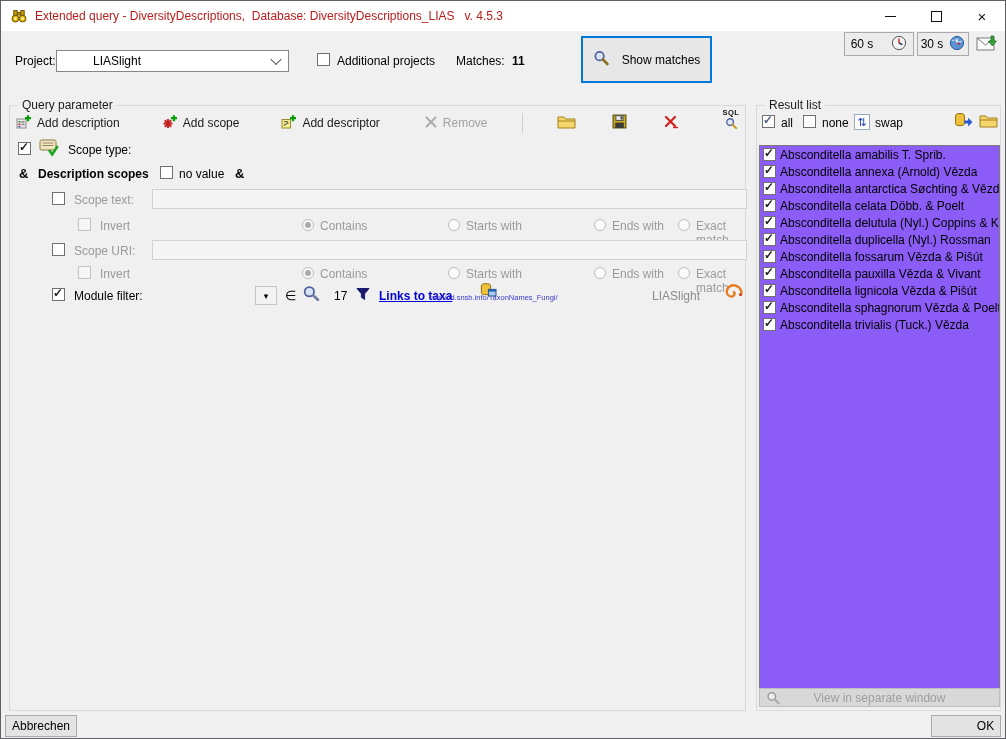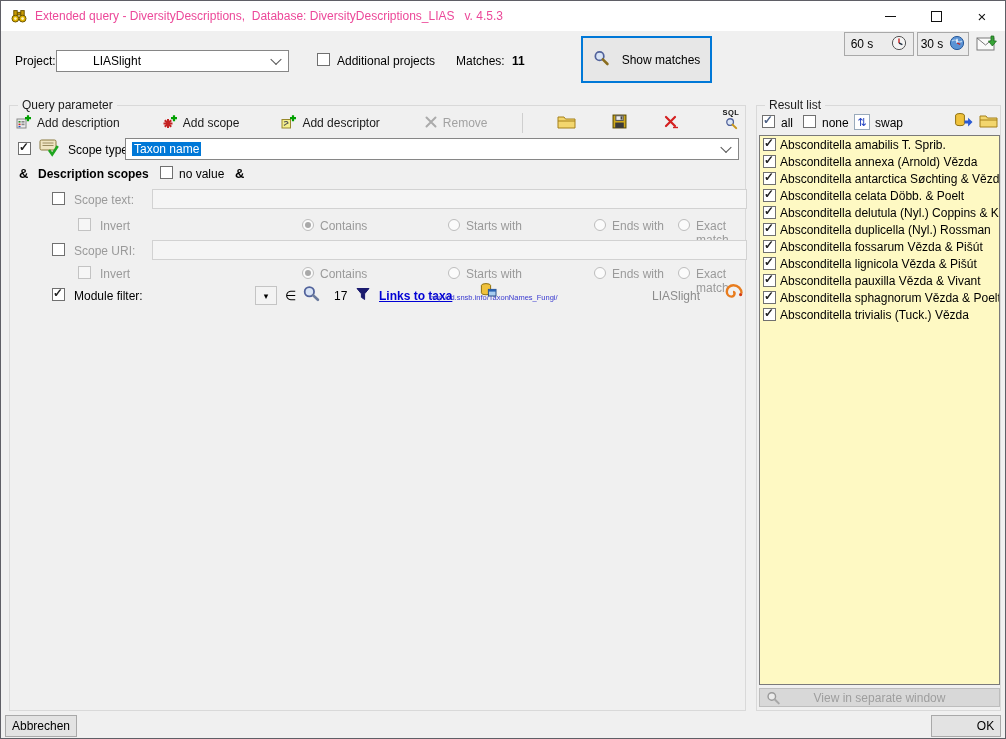--- a/index.html
+++ b/index.html
@@ -3,21 +3,21 @@
 <meta charset="utf-8">
 <style>
   html,body{margin:0;padding:0;background:#c8c8c8;}
   .win{position:relative;width:1006px;height:739px;background:#f0f0f0;
        border:1px solid #5f5f66;box-sizing:border-box;overflow:hidden;
        font-family:"Liberation Sans",sans-serif;font-size:12px;color:#000;}
   .abs{position:absolute;}
   
   .titlebar{position:absolute;left:0;top:0;right:0;height:30px;background:#ffffff;}
   .app-icon{position:absolute;left:10px;top:7px;width:16px;height:16px;}
-  .title{position:absolute;left:34px;top:8px;font-size:12px;white-space:pre;color:#ec4899;}
+  .title{position:absolute;left:34px;top:8px;font-size:12px;white-space:pre;color:#b91c1c;}
   .tb-btns{position:absolute;right:0;top:0;height:30px;display:flex;}
   .tbb{width:46px;height:30px;display:flex;align-items:center;justify-content:center;color:#111;font-size:15px;}
   .min-glyph{display:inline-block;width:11px;border-top:1px solid #111;}
   .max-glyph{display:inline-block;width:9px;height:9px;border:1px solid #111;}
   
   .cb{width:13px;height:13px;background:#fff;border:1px solid #707070;display:inline-block;
       position:absolute;box-sizing:border-box;}
   .cb.checked::after{content:"✓";position:absolute;left:0px;top:-3px;font-size:12px;font-weight:bold;color:#222;}
   .cb.blue.checked::after{color:#4d6185;}
   .cb.dis{border-color:#c3c3c3;background:#f6f6f6;}
@@ -36,21 +36,21 @@
   .group-label{position:absolute;top:-8px;left:8px;background:#f0f0f0;padding:0 4px;font-size:12px;color:#1c1c1c;}
   .tool{display:flex;align-items:center;gap:5px;color:#1a1a1a;white-space:nowrap;}
   .tool.disabled{color:#a2a2a2;}
   .tsep{width:1px;height:20px;background:#cfcfcf;margin:0 6px;}
   .selhl{background:#0078d7;color:#fff;padding:0 2px;}
   .link{color:#0000d4;text-decoration:underline;font-weight:bold;cursor:pointer;}
   .url{font-size:7.5px;color:#3a3ad0;letter-spacing:0;}
   .sqlbox{position:absolute;width:22px;text-align:center;line-height:8px;}
   .sqltxt{font-size:7.5px;font-weight:bold;letter-spacing:0.5px;color:#111;}
   
-  .listbox{position:absolute;background:#fef9c3;border:1px solid #7a7a7a;box-sizing:border-box;overflow:hidden;}
+  .listbox{position:absolute;background:#8b5cf6;border:1px solid #7a7a7a;box-sizing:border-box;overflow:hidden;margin-top:10px;}
   .ritem{position:relative;height:17px;display:flex;align-items:center;}
   .ritem .icb{position:relative;flex:0 0 13px;width:13px;height:13px;margin:0 4px 0 3px;
       background:#fff;border:1px solid #707070;box-sizing:border-box;}
   .ritem .icb::after{content:"✓";position:absolute;left:0;top:-3px;font-size:12px;font-weight:bold;color:#222;}
   .ritem-label{font-size:12px;white-space:nowrap;}
   .viewbtn{position:absolute;background:#d8d8d8;border:1px solid #bdbdbd;color:#9e9e9e;
       display:flex;align-items:center;justify-content:center;box-sizing:border-box;}
   .viewbtn .vicon{position:absolute;left:6px;top:2px;}
   .swapbox{position:absolute;width:16px;height:16px;border:1px solid #9ab;background:#fff;
       color:#2040c0;font-size:11px;line-height:15px;text-align:center;box-sizing:border-box;}
@@ -230,24 +230,20 @@
     <span class="cb checked" style="left:8px;top:36px;"></span>
     <span class="abs" style="left:29px;top:33px;">
       <svg width="21" height="18" viewBox="0 0 21 18">
         <rect x="1" y="1" width="16" height="10" rx="1.5" fill="#efe5c2" stroke="#8a7a40"></rect>
         <line x1="3.5" y1="4" x2="14.5" y2="4" stroke="#9a8c60"></line>
         <line x1="3.5" y1="6.5" x2="14.5" y2="6.5" stroke="#9a8c60"></line>
         <path d="M10 11 l3.2 4.5 5.5-8.5" stroke="#1fa51f" stroke-width="2.6" fill="none"></path>
       </svg>
     </span>
     <span class="abs" style="left:58px;top:37px;">Scope type:</span>
-    <div class="combo" style="left:115px;top:32px;width:614px;height:22px;">
-      <span class="selhl">Taxon name</span>
-      <span class="chev"></span>
-    </div>
 
     <span class="abs amp" style="left:9px;top:60px;">&amp;</span>
     <span class="abs" style="left:28px;top:61px;font-weight:bold;">Description scopes</span>
     <span class="cb" style="left:150px;top:60px;"></span>
     <span class="abs" style="left:169px;top:61px;">no value</span>
     <span class="abs amp" style="left:225px;top:60px;">&amp;</span>
 
     <span class="cb" style="left:42px;top:86px;"></span>
     <span class="abs glabel" style="left:64px;top:87px;">Scope text:</span>
     <div class="dfield" style="left:142px;top:83px;width:595px;height:20px;"></div>
@@ -368,26 +364,26 @@
     <span class="ritem-label">Absconditella duplicella (Nyl.) Rossman</span>
   </div>
 
   <div class="ritem">
     <span class="icb"></span>
     <span class="ritem-label">Absconditella fossarum Vězda &amp; Pišút</span>
   </div>
 
   <div class="ritem">
     <span class="icb"></span>
+    <span class="ritem-label">Absconditella pauxilla Vězda &amp; Vivant</span>
+  </div>
+
+  <div class="ritem">
+    <span class="icb"></span>
     <span class="ritem-label">Absconditella lignicola Vězda &amp; Pišút</span>
-  </div>
-
-  <div class="ritem">
-    <span class="icb"></span>
-    <span class="ritem-label">Absconditella pauxilla Vězda &amp; Vivant</span>
   </div>
 
   <div class="ritem">
     <span class="icb"></span>
     <span class="ritem-label">Absconditella sphagnorum Vězda &amp; Poelt</span>
   </div>
 
   <div class="ritem">
     <span class="icb"></span>
     <span class="ritem-label">Absconditella trivialis (Tuck.) Vězda</span>

